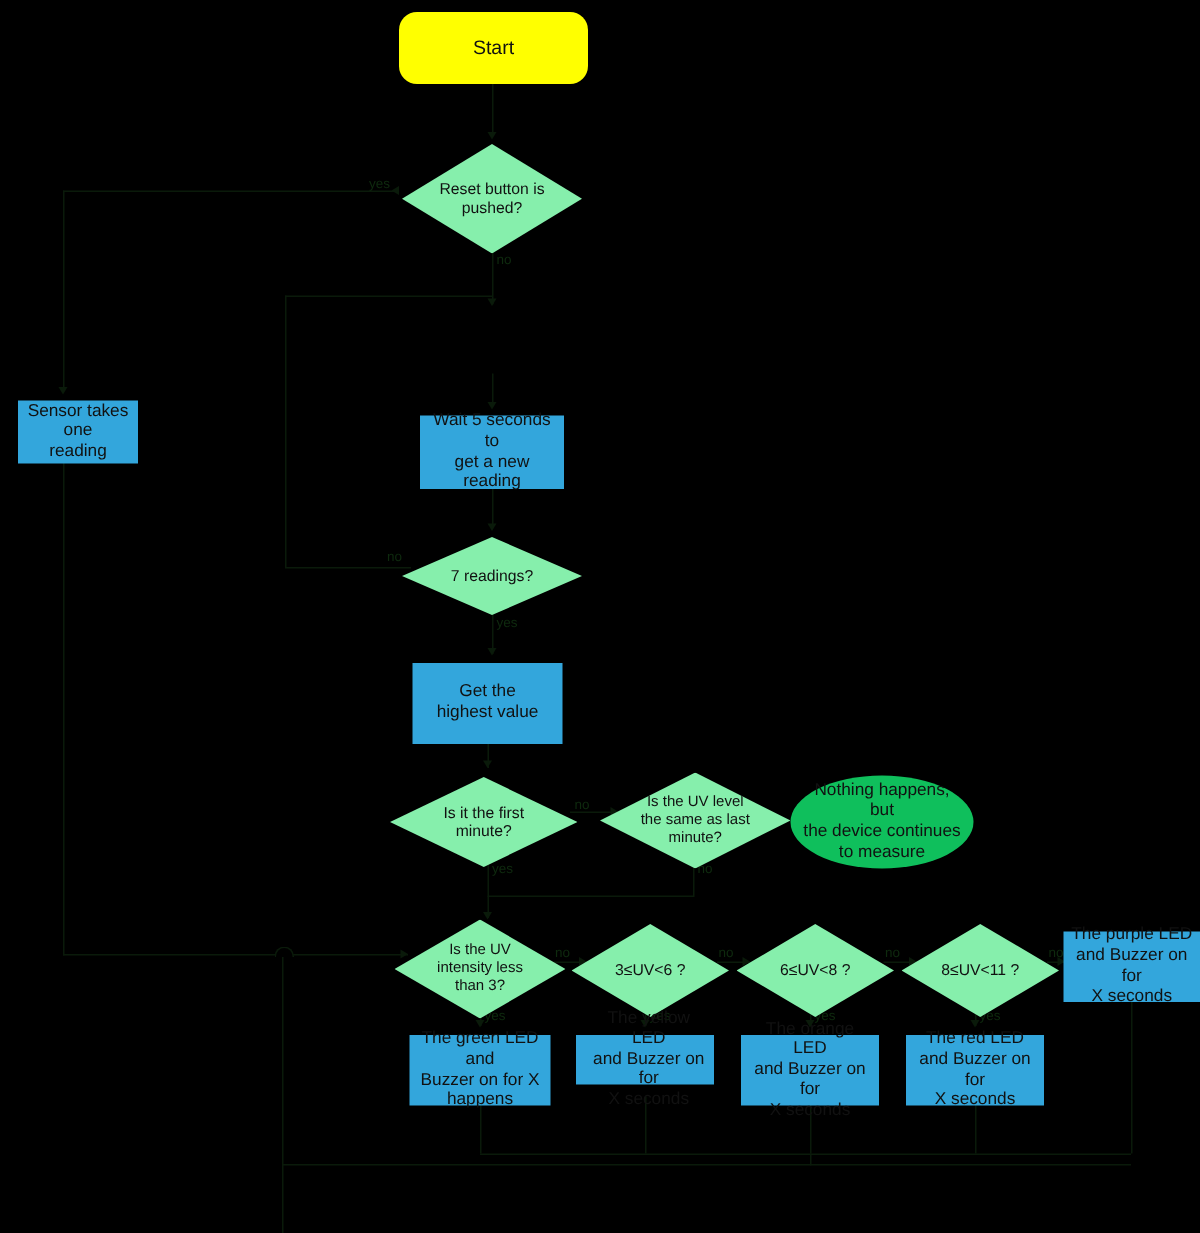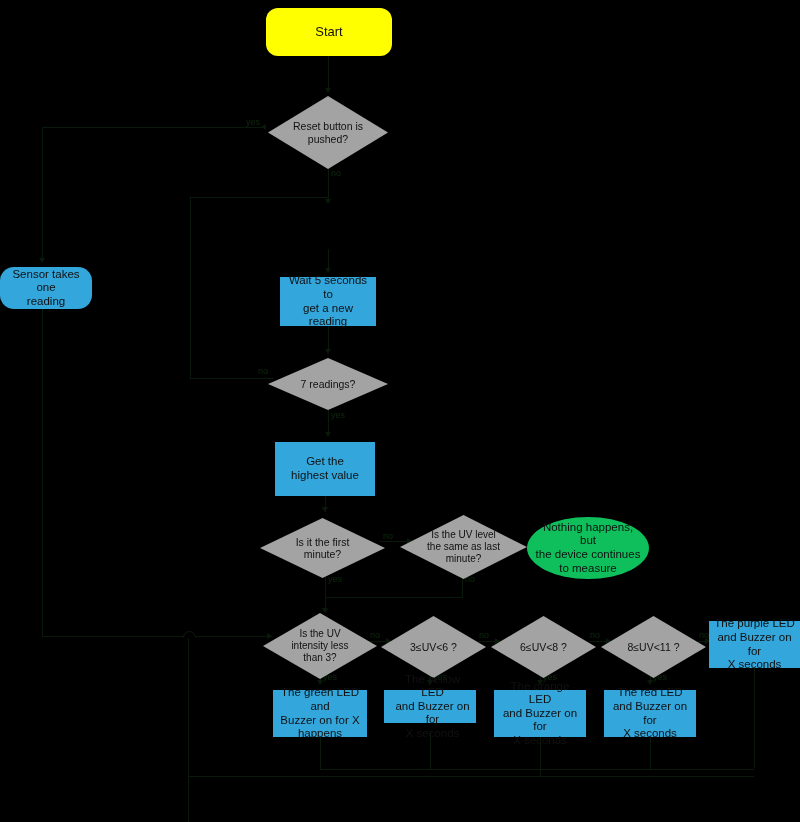--- a/index.html
+++ b/index.html
@@ -43,21 +43,21 @@
     font-size: 13px;
   }
   .ellipse {
     background: #0FBF5C;
     border-radius: 50%;
     font-size: 11.5px;
     padding: 2px 8px;
   }
   
   .decision {
-    background: #a3a3a3;
+    background: #86efac;
     -webkit-clip-path: polygon(50% 0%, 100% 50%, 50% 100%, 0% 50%);
     clip-path: polygon(50% 0%, 100% 50%, 50% 100%, 0% 50%);
     font-size: 10.5px;
     padding: 0 14px;
   }
   .decision.small-text { font-size: 10px; }
 
   
   .edge {
     position: absolute;
@@ -205,21 +205,21 @@
   <div class="edge-label" style="left:590px; top:630px;">no</div>
   <div class="edge-label" style="left:543px; top:672px;">yes</div>
   <div class="edge-label" style="left:699px; top:630px;">no</div>
   <div class="edge-label" style="left:653px; top:672px;">yes</div>
 
   <div class="node terminator" style="left:266px; top:2px; width:126px; height:48px;">Start</div>
 
   <div class="node decision" style="left:268px; top:90px; width:120px; height:73px;">Reset button is
 pushed?</div>
 
-  <div class="node process" style="left:0px; top:261px; width:92px; height:42px;border-radius:14px;">Sensor takes one
+  <div class="node process" style="left:12px; top:261px; width:80px; height:42px;">Sensor takes one
 reading</div>
 
 
   <div class="node process" style="left:280px; top:271px; width:96px; height:49px;">Wait 5 seconds to
 get a  new reading</div>
 
   <div class="node decision" style="left:268px; top:352px; width:120px; height:52px;">7 readings?</div>
 
   <div class="node process" style="left:275px; top:436px; width:100px; height:54px;">Get the
 highest value</div>

